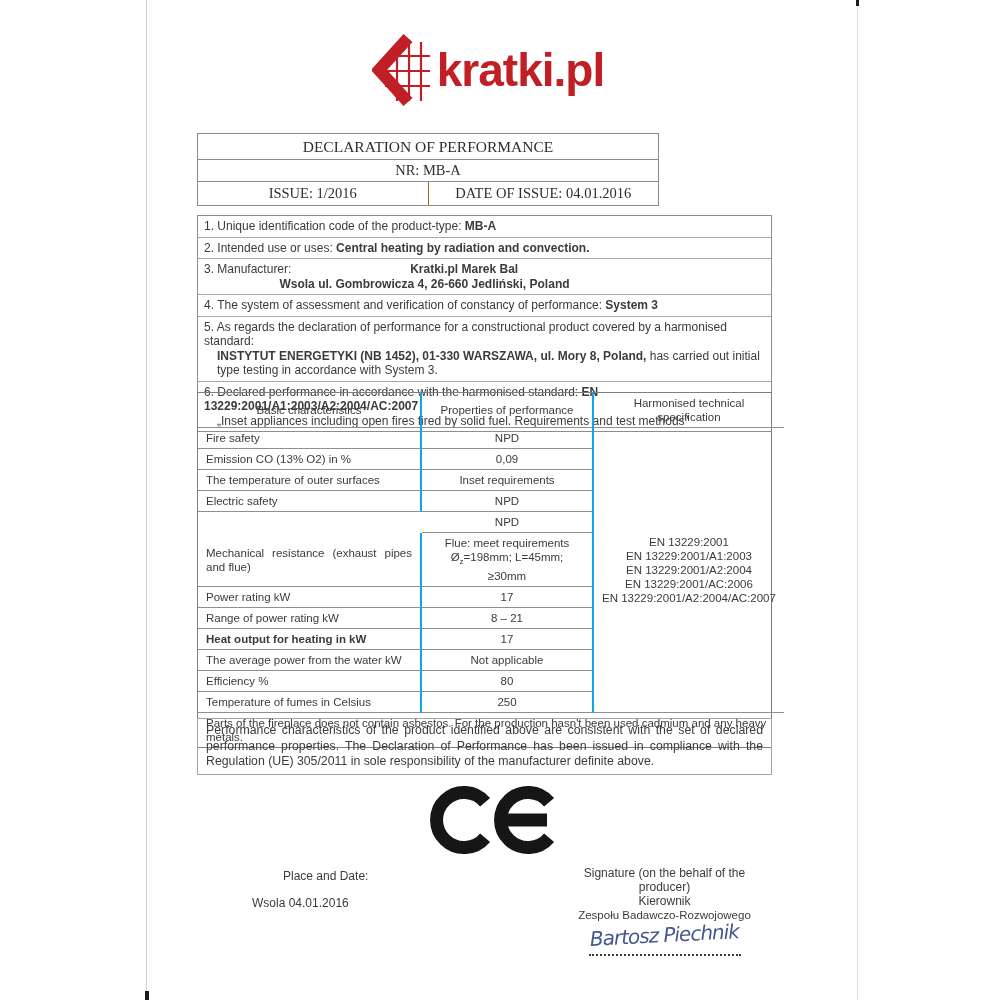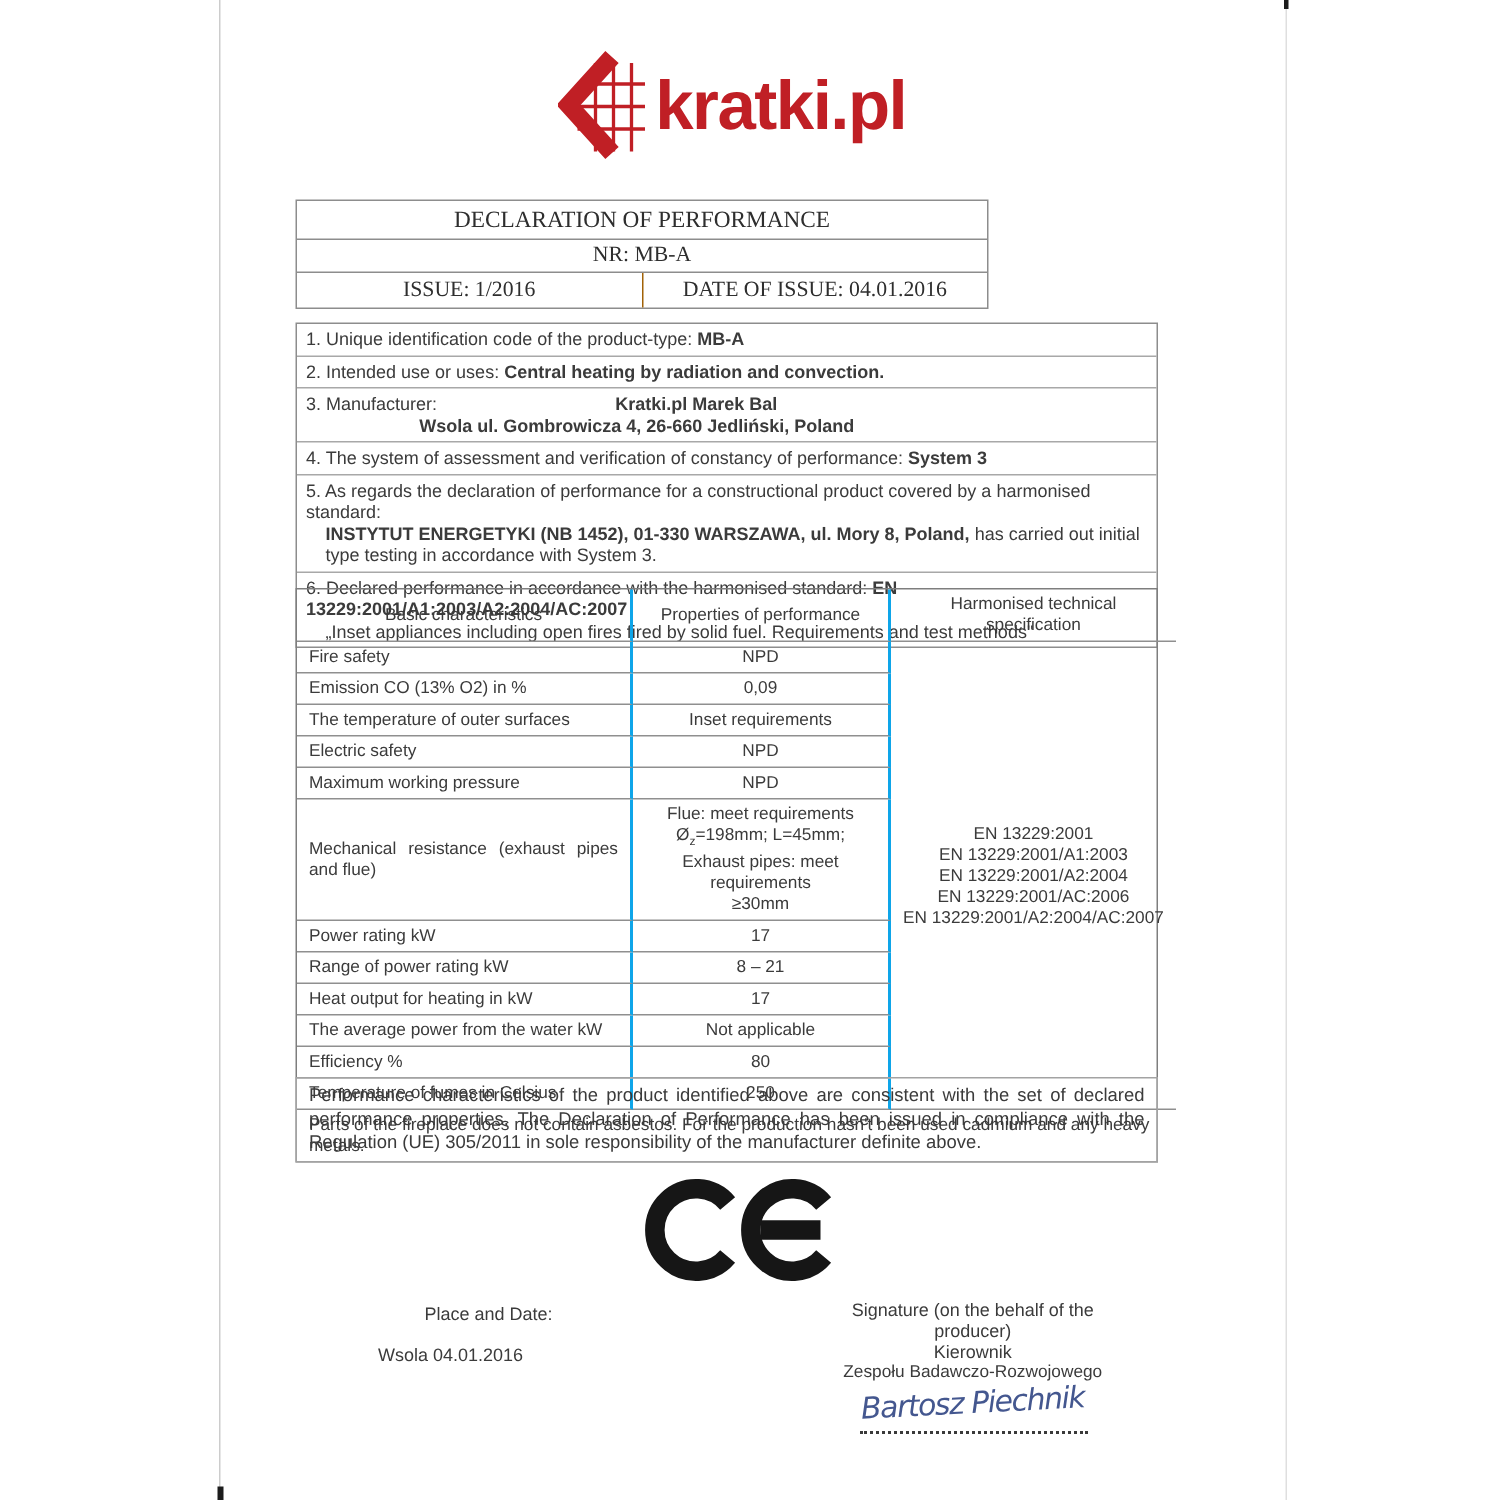--- a/index.html
+++ b/index.html
@@ -63,21 +63,21 @@
   .statement{position:absolute;top:718px;left:0;width:575px;border:1px solid #a3a3a3;
              box-sizing:border-box;padding:4px 8px;font-size:12.3px;line-height:15.5px;
              text-align:justify;}
 
   
   .ce{position:absolute;top:782px;left:232px;}
 
   
   .place-label{position:absolute;left:86px;top:869px;font-size:12px;}
   .place-value{position:absolute;left:55px;top:896px;font-size:12px;}
-  .sig-block{position:absolute;left:344px;top:866px;width:215px;text-align:center;font-size:12px;}
+  .sig-block{position:absolute;left:360px;top:866px;width:215px;text-align:center;font-size:12px;}
   .sig-role1{margin-top:0;}
   .sig-role2{margin-top:1px;font-size:11.5px;}
   .handwriting{margin-top:2px;height:30px;color:#44578f;
                font-family:"DejaVu Sans", sans-serif;font-style:italic;font-size:20px;
                letter-spacing:-1px;transform:rotate(-3deg);}
   .dotline{margin:1px auto 0;width:152px;border-bottom:2px dotted #3a3a3a;}
 </style>
 </head>
 <body>
 
@@ -164,48 +164,44 @@
         </div>
         <div class="tcell val-cell c-r c-b" style="grid-area: 4 / 2;">
           <div>Inset requirements</div>
         </div>
         <div class="tcell name-cell c-r c-b" style="grid-area: 5 / 1;">
           <div class="nm">Electric safety</div>
         </div>
         <div class="tcell val-cell c-r c-b" style="grid-area: 5 / 2;">
           <div>NPD</div>
         </div>
-        <div class="tcell name-cell c-r c-b" style="grid-area: 6 / 1;">
-          <div class="nm">Maximum working pressure</div>
-        </div>
         <div class="tcell val-cell c-r c-b" style="grid-area: 6 / 2;">
           <div>NPD</div>
         </div>
         <div class="tcell name-cell c-r c-b" style="grid-area: 7 / 1;">
           <div class="nm">Mechanical resistance (exhaust pipes and flue)</div>
         </div>
         <div class="tcell val-cell c-r c-b" style="grid-area: 7 / 2;">
           <div>Flue: meet requirements</div>
           <div>Ø<sub>z</sub>=198mm;  L=45mm;</div>
-          <div>Exhaust pipes: meet requirements</div>
           <div>≥30mm</div>
         </div>
         <div class="tcell name-cell c-r c-b" style="grid-area: 8 / 1;">
           <div class="nm">Power rating kW</div>
         </div>
         <div class="tcell val-cell c-r c-b" style="grid-area: 8 / 2;">
           <div>17</div>
         </div>
         <div class="tcell name-cell c-r c-b" style="grid-area: 9 / 1;">
           <div class="nm">Range of power rating kW</div>
         </div>
         <div class="tcell val-cell c-r c-b" style="grid-area: 9 / 2;">
           <div>8 – 21</div>
         </div>
-        <div class="tcell name-cell c-r c-b" style="grid-area: 10 / 1;">
+        <div class="tcell name-cell c-r c-b" style="grid-area: 10 / 1; font-weight: bold;">
           <div class="nm">Heat output for heating in kW</div>
         </div>
         <div class="tcell val-cell c-r c-b" style="grid-area: 10 / 2;">
           <div>17</div>
         </div>
         <div class="tcell name-cell c-r c-b" style="grid-area: 11 / 1;">
           <div class="nm">The average power from the water kW</div>
         </div>
         <div class="tcell val-cell c-r c-b" style="grid-area: 11 / 2;">
           <div>Not applicable</div>

